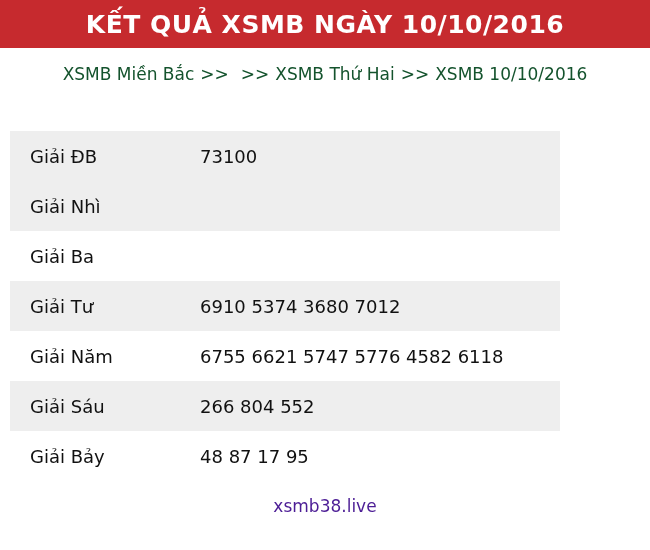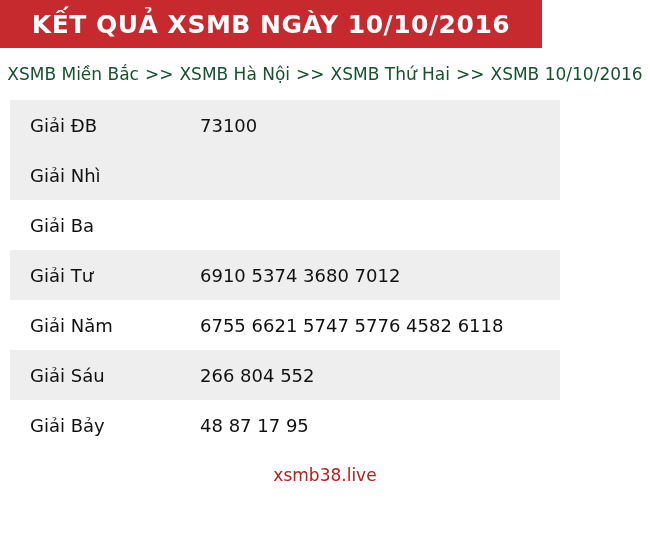--- a/index.html
+++ b/index.html
@@ -4,41 +4,42 @@
 <style>
   * { margin: 0; padding: 0; box-sizing: border-box; }
   html, body {
     width: 650px; height: 550px;
     background: #ffffff;
     font-family: "DejaVu Sans", sans-serif;
     color: #111111;
     overflow: hidden;
   }
   .header {
-    width: 542px; height: 48px;
+    width: 650px; height: 48px;
     background: #c62a2e;
     display: flex; align-items: center; justify-content: center;
   }
   .header .title {
     color: #ffffff;
     font-size: 25px;
     font-weight: bold;
     letter-spacing: 0.5px;
   }
   .breadcrumb {
     height: 52px;
     display: flex; align-items: center; justify-content: center;
     font-size: 17px;
     color: #14532d;
     white-space: nowrap;
   }
   .breadcrumb .crumb { cursor: pointer; }
   .breadcrumb .sep { margin: 0 6px; }
   .results {
     width: 570px;
+    margin-top: 31px;
   }
   .row {
     height: 50px;
     margin: 0 10px;
     display: flex;
     align-items: center;
     font-size: 18px;
   }
   .row.stripe { background: #eeeeee; }
   .row .label {
@@ -46,34 +47,33 @@
     padding-left: 20px;
   }
   .row .value {
     flex: 1;
     white-space: nowrap;
   }
   .footer {
     padding-top: 15px;
     text-align: center;
     font-size: 17px;
-    color: #b91c1c;
+    color: #4c1d95;
   }
 </style>
 </head>
 <body>
 
 <div class="header">
   <div class="title">KẾT QUẢ XSMB NGÀY 10/10/2016</div>
 </div>
 
 <div class="breadcrumb">
   <span class="crumb">XSMB Miền Bắc</span>
   <span class="sep">&gt;&gt;</span>
-  <span class="crumb">XSMB Hà Nội</span>
   <span class="sep">&gt;&gt;</span>
   <span class="crumb">XSMB Thứ Hai</span>
   <span class="sep">&gt;&gt;</span>
   <span class="crumb">XSMB 10/10/2016</span>
 </div>
 
 <div class="results">
   <div class="row stripe">
     <div class="label">Giải ĐB</div>
     <div class="value">73100</div>

